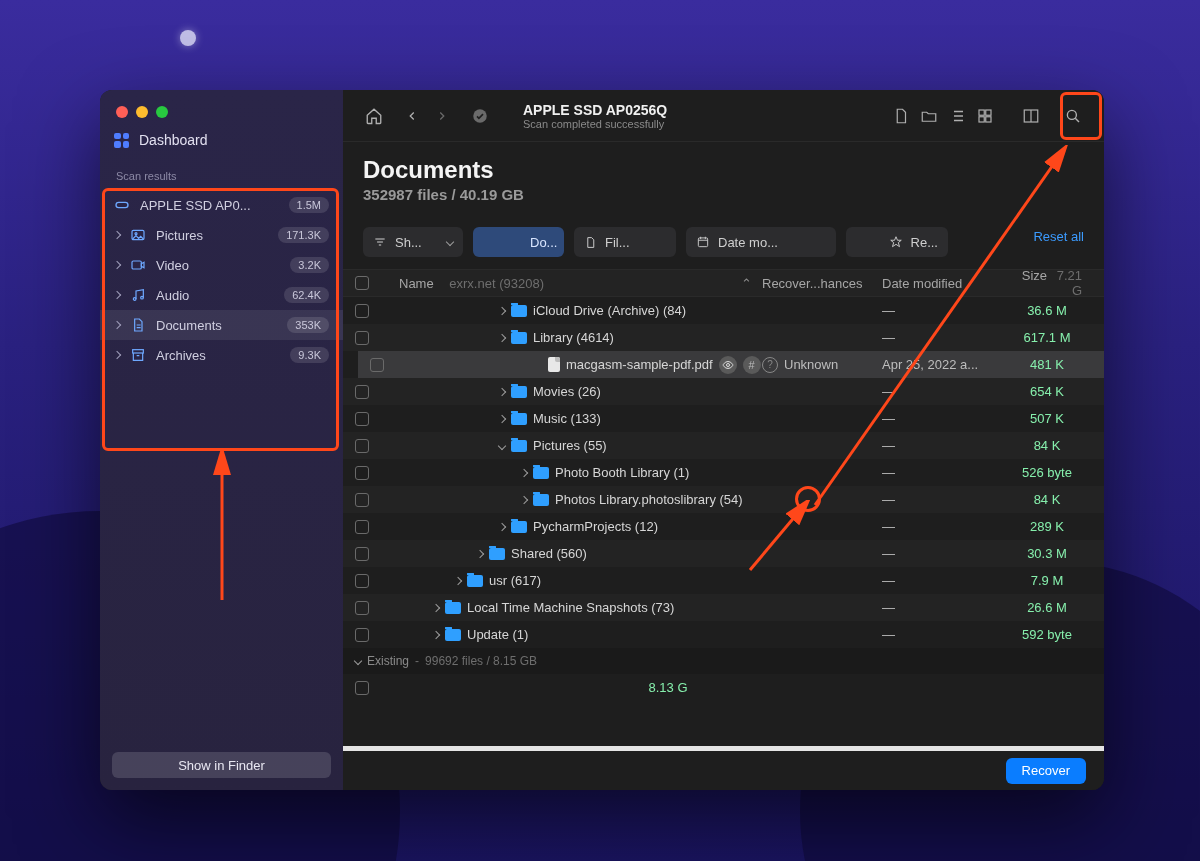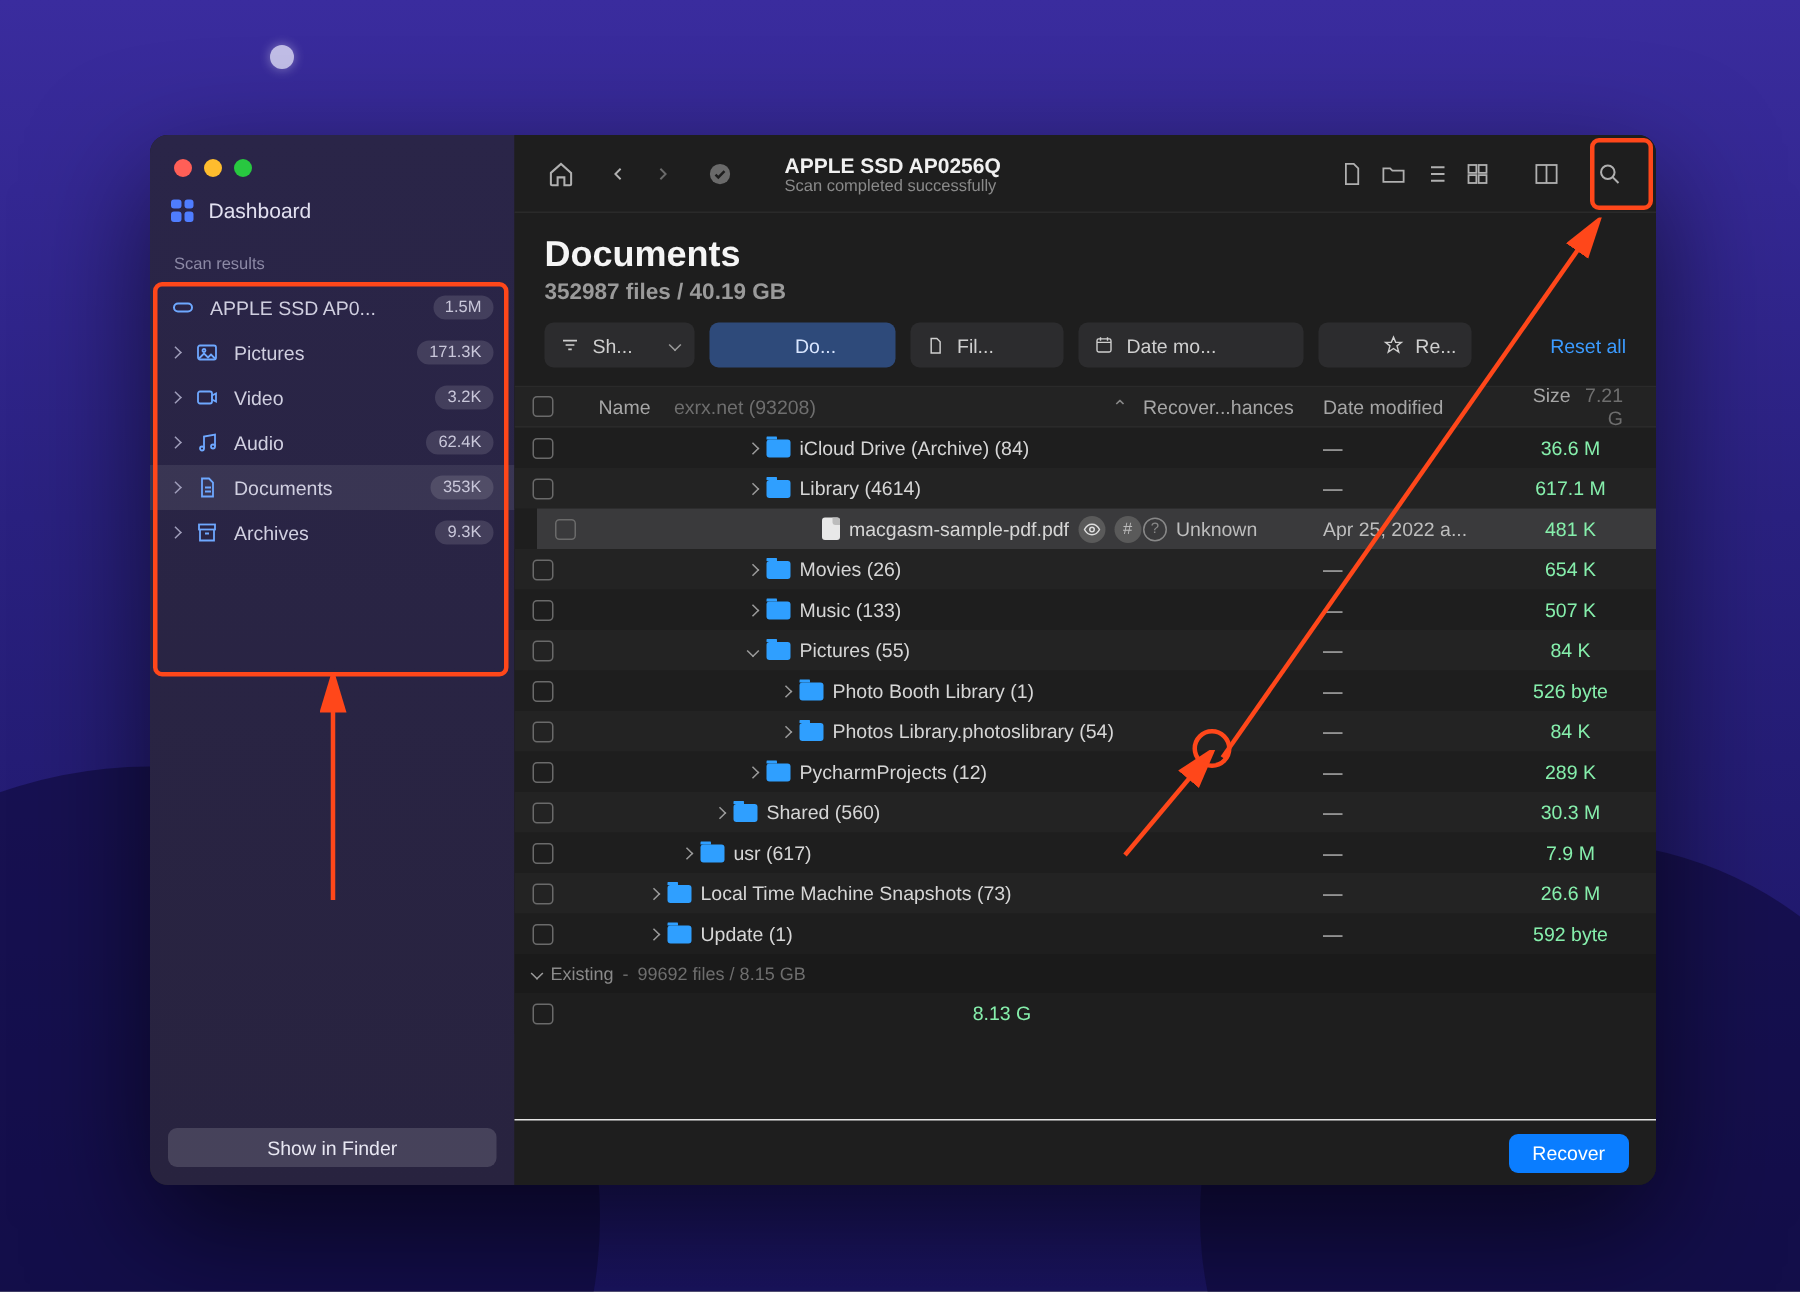--- a/index.html
+++ b/index.html
@@ -48,23 +48,23 @@
   .tb-nav{display:flex; gap:4px;}
   .tb-title { flex:0 0 auto; margin-left:18px; }
   .tb-title .t1{color:#f0f0f0; font-weight:600; font-size:14px;}
   .tb-title .t2{color:#8a8a8a; font-size:11px;}
   .tb-spacer{flex:1;}
   .tb-group{display:flex; gap:2px;}
   .heading-block{padding:14px 20px 12px;}
   .heading-block h1{color:#f5f5f5; font-size:24px; font-weight:700;}
   .heading-block .sub{color:#9a9a9a; font-size:15px; font-weight:600; margin-top:2px;}
   .filter-row{display:flex; gap:10px; padding:0 20px 12px; align-items:center;}
-  .pill{height:30px; background:#2c2c2e; border-radius:6px; display:flex; align-items:center; padding:0 10px; gap:8px; color:#cfcfcf; font-size:13px; cursor:pointer; overflow:hidden;}
+  .pill{height:30px; background:#2c2c2e; border-radius:6px; display:flex; align-items:center; padding:0 10px; gap:8px; color:#cfcfcf; font-size:13px; cursor:pointer; overflow:hidden;margin-top:12px;}
   .pill.active{background:#2e4a7a; color:#d9e6ff;}
-  .pill.sh{width:100px;} .pill.doc{width:124px;gap:47px;} .pill.fil{width:102px;} .pill.dm{width:150px;} .pill.re{width:102px;justify-content:flex-end;}
+  .pill.sh{width:100px;} .pill.doc{width:91px;gap:47px;} .pill.fil{width:102px;} .pill.dm{width:150px;} .pill.re{width:102px;justify-content:flex-end;}
   .pill .cx{margin-left:auto;}
   .reset{margin-left:auto; color:#3b9bff; font-size:13px; cursor:pointer;}
   .table{flex:1; overflow:auto; font-size:13px;}
   .thead{display:flex; align-items:center; height:28px; background:#232323; padding:0 12px; color:#a6a6a6; border-top:1px solid #2a2a2a; border-bottom:1px solid #2a2a2a; position:sticky; top:0;}
   .th-chk{width:30px;}
   .th-name{flex:1; padding-left:14px;}
   .th-rec{width:120px;}
   .th-date{width:130px;}
   .th-size{width:80px; text-align:right; padding-right:10px;}
   .row{display:flex; align-items:center; height:27px; padding:0 12px; color:#d6d6d6;}
@@ -78,21 +78,21 @@
   .folder::before{content:"";position:absolute;top:-3px;left:0;width:7px;height:3px;background:#2f9fff;border-radius:2px 2px 0 0;}
   .file{width:12px;height:15px;background:#e8e8e8;border-radius:2px;flex:0 0 12px;position:relative;}
   .file::before{content:"";position:absolute;top:0;right:0;width:5px;height:5px;background:#bcbcbc;border-radius:0 2px 0 2px;}
   .rec{width:120px; color:#bdbdbd;}
   .date{width:130px; color:#bdbdbd;}
   .size{width:80px; text-align:center; color:#86efac; padding-right:10px;}
   .eye{width:18px;height:18px;border-radius:50%;background:#5a5a5a;display:flex;align-items:center;justify-content:center;}
   .hash{width:18px;height:18px;border-radius:50%;background:#5a5a5a;display:flex;align-items:center;justify-content:center;color:#bbb;font-size:11px;}
   .qmark{width:16px;height:16px;border-radius:50%;border:1.3px solid #888;display:flex;align-items:center;justify-content:center;color:#888;font-size:10px;}
   .section-hdr{display:flex;align-items:center;height:26px;padding:0 12px;background:#1a1a1a;color:#8a8a8a;font-size:12px;gap:6px;}
-  .footer{height:44px;display:flex;align-items:center;justify-content:flex-end;padding:0 18px;border-top:1px solid #e5e5e5;}
+  .footer{height:44px;display:flex;align-items:center;justify-content:flex-end;padding:0 18px;border-top:5px solid #e5e5e5;}
   .recover-btn{height:26px;padding:0 16px;border:none;border-radius:6px;background:#0a7dff;color:#fff;font-size:13px;font-weight:500;cursor:pointer;}
   
   .anno{position:absolute;border:3px solid #ff471a;border-radius:6px;pointer-events:none;z-index:50;}
   .anno-sb{left:102px; top:188px; width:237px; height:263px;}
   .anno-search{left:1060px; top:92px; width:42px; height:48px;}
   .anno-eye{position:absolute;left:795px;top:486px;width:26px;height:26px;border:3px solid #ff471a;border-radius:50%;pointer-events:none;z-index:50;}
   svg.arrow{position:absolute;pointer-events:none;z-index:49;}
   .muted{color:#6e6e6e;}
 </style>
 </head>

